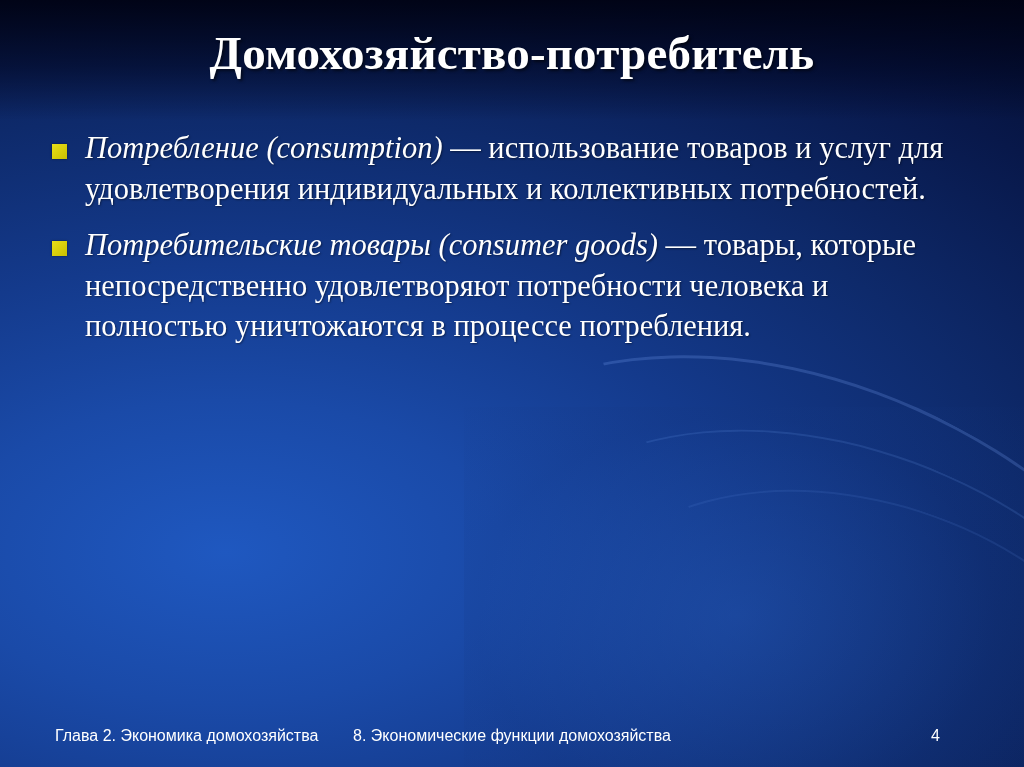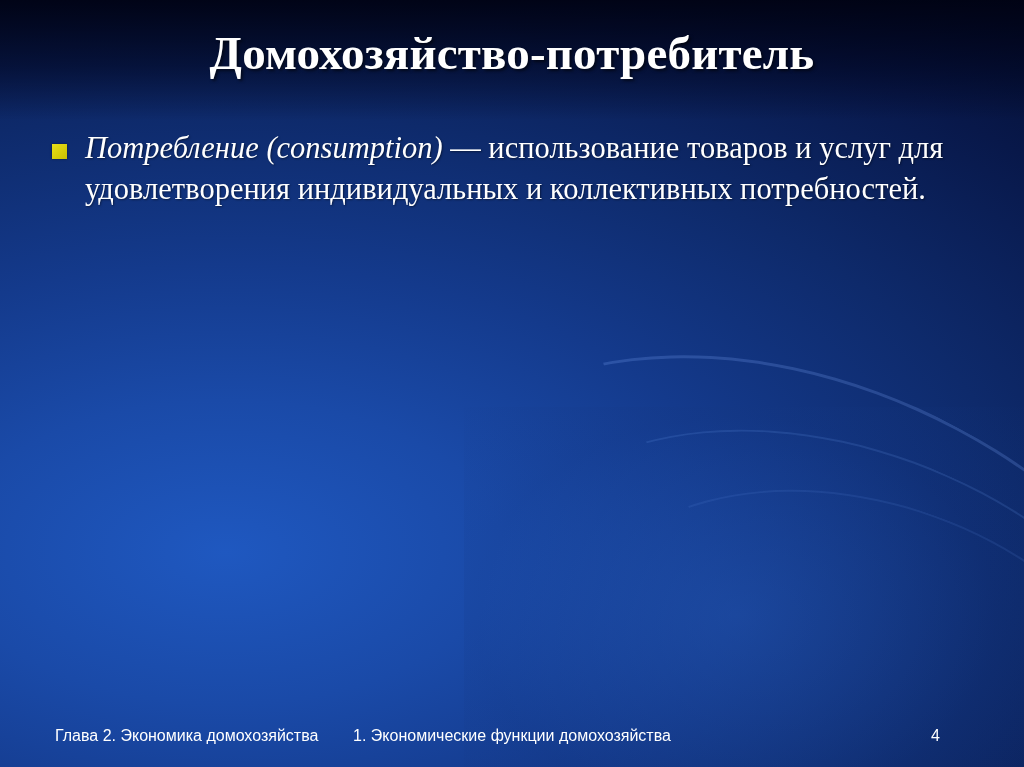--- a/index.html
+++ b/index.html
@@ -156,22 +156,28 @@
 
   <div class="body">
 
     <div class="bullet-row">
       <span class="bullet-marker"></span>
       <div class="bullet-text">
         <span class="em">Потребление (consumption)</span><span> — использование товаров и услуг для удовлетворения индивидуальных и коллективных потребностей.</span>
       </div>
     </div>
 
+    <div class="bullet-row">
+      <span class="bullet-marker"></span>
+      <div class="bullet-text">
+        <span class="em">Потребительские товары (consumer goods)</span><span> — товары, которые непосредственно удовлетворяют потребности человека и полностью уничтожаются в процессе потребления.</span>
+      </div>
+    </div>
 
   </div>
 
   <div class="footer">
     <span class="footer-left">Глава 2. Экономика домохозяйства</span>
-    <span class="footer-center">1. Экономические функции домохозяйства</span>
+    <span class="footer-center">8. Экономические функции домохозяйства</span>
     <span class="footer-right">4</span>
   </div>
 
 </div>
 
 </body></html>

